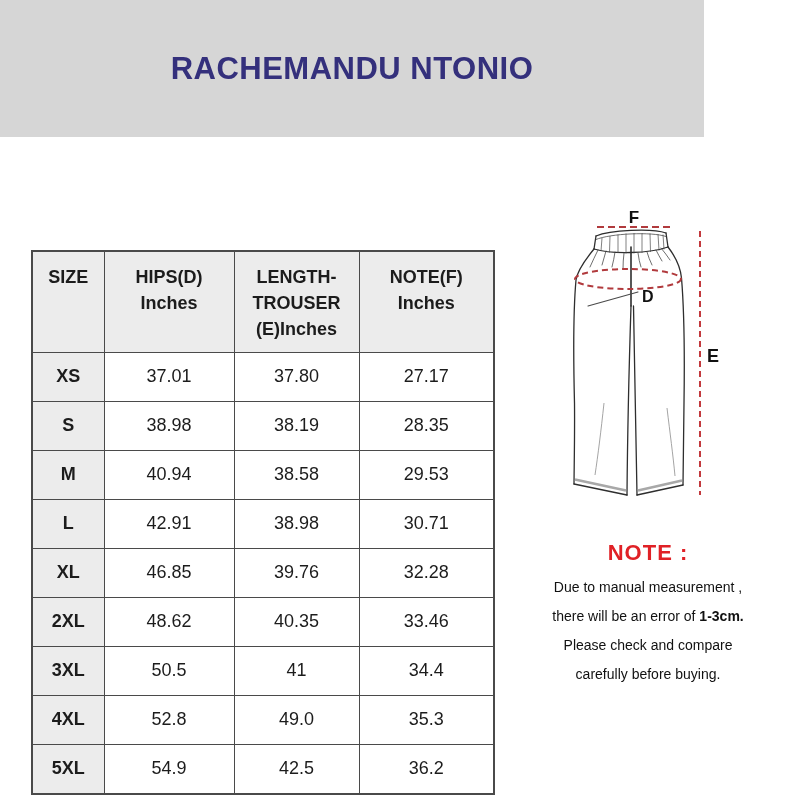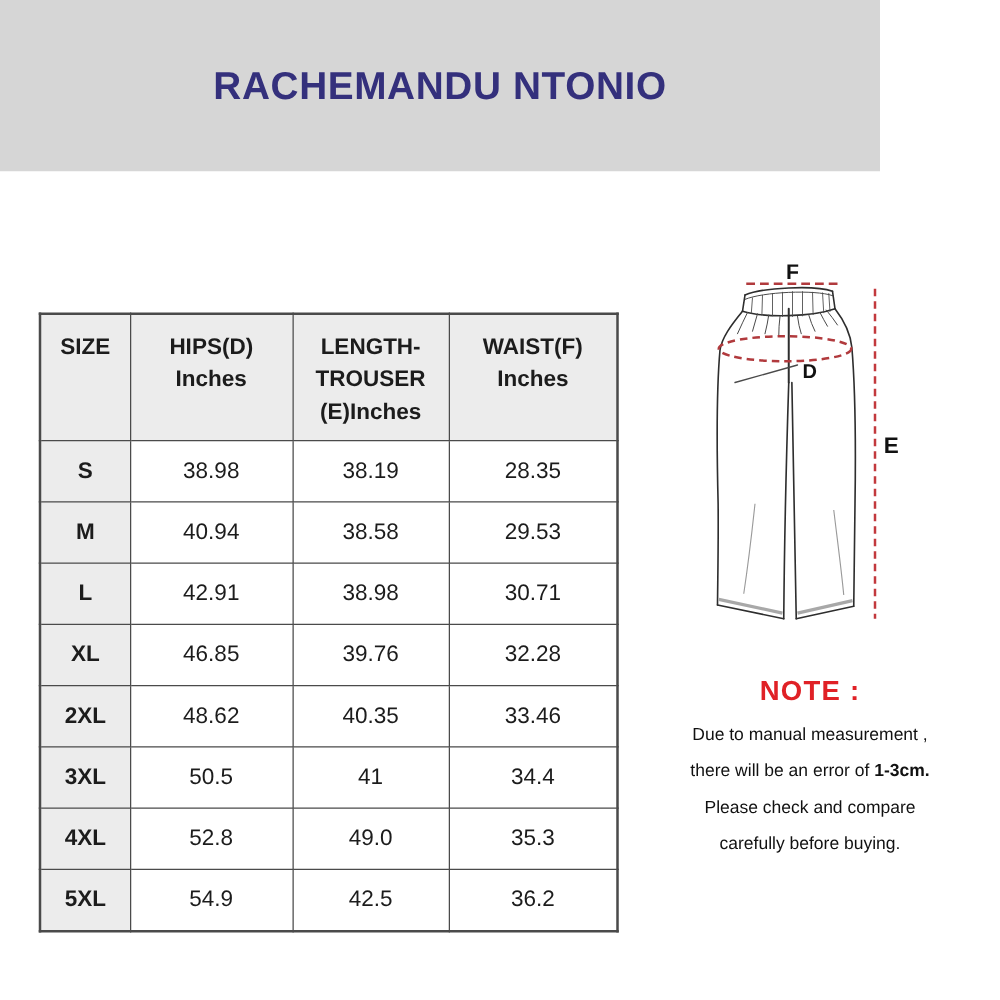--- a/index.html
+++ b/index.html
@@ -121,25 +121,31 @@
         <col style="width:135px">
     </colgroup>
     <thead>
       <tr>
         <th>SIZE</th>
         <th>HIPS(D)
 Inches</th>
         <th>LENGTH-
 TROUSER
 (E)Inches</th>
-        <th>WAIST(F)
+        <th>NOTE(F)
 Inches</th>
       </tr>
     </thead>
     <tbody>
+      <tr>
+        <td class="size-col">XS</td>
+        <td>37.01</td>
+        <td>37.80</td>
+        <td>27.17</td>
+      </tr>
       <tr>
         <td class="size-col">S</td>
         <td>38.98</td>
         <td>38.19</td>
         <td>28.35</td>
       </tr>
       <tr>
         <td class="size-col">M</td>
         <td>40.94</td>
         <td>38.58</td>

